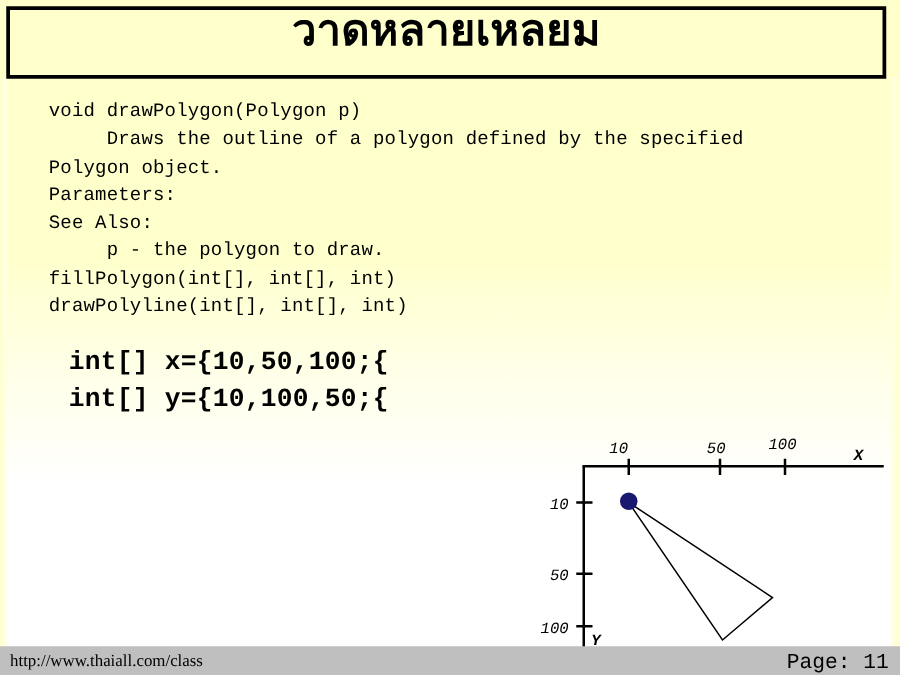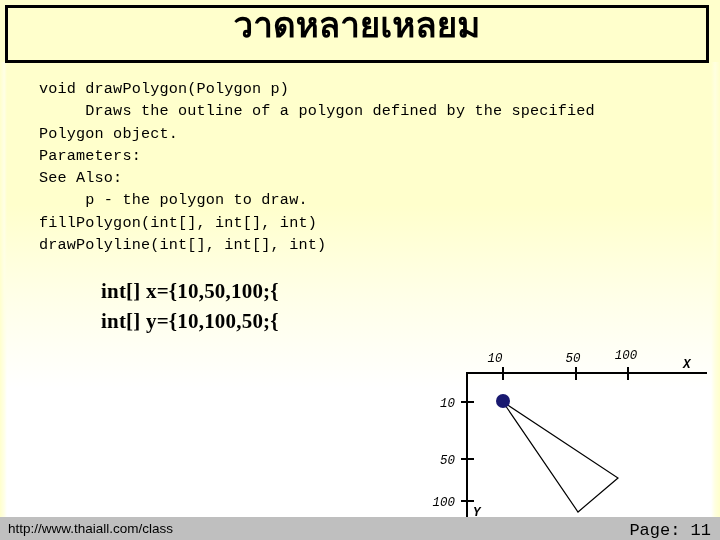--- a/index.html
+++ b/index.html
@@ -76,28 +76,27 @@
     letter-spacing: 0.15px;
     margin-left: 32px;
   }
 
   #bold-block {
     position: absolute;
     left: 55px;
     top: 276px;
   }
   .bold-line {
-    font-family: Liberation Serif, serif;
+    font-family: Liberation Mono, monospace;
     font-size: 21px;
     font-weight: bold;
     line-height: 30px;
     color: #000000;
     white-space: pre;
     letter-spacing: 0.2px;
-    margin-left: 46px;
   }
 
   
   #diagram {
     position: absolute;
     left: 410px;
     top: 340px;
     width: 310px;
     height: 195px;
     font-style: italic;
@@ -124,21 +123,21 @@
     left: 0;
     bottom: 0;
     width: 720px;
     height: 23px;
     background: #bfbfbf;
   }
   #footer-left {
     position: absolute;
     left: 8px;
     top: 4px;
-    font-family: Liberation Sans, sans-serif;
+    font-family: Liberation Serif, serif;
     font-size: 13.5px;
     color: #000000;
     white-space: nowrap;
   }
   #footer-right {
     position: absolute;
     right: 9px;
     top: 4px;
     font-family: "Liberation Mono", "DejaVu Sans Mono", monospace;
     font-size: 17px;

